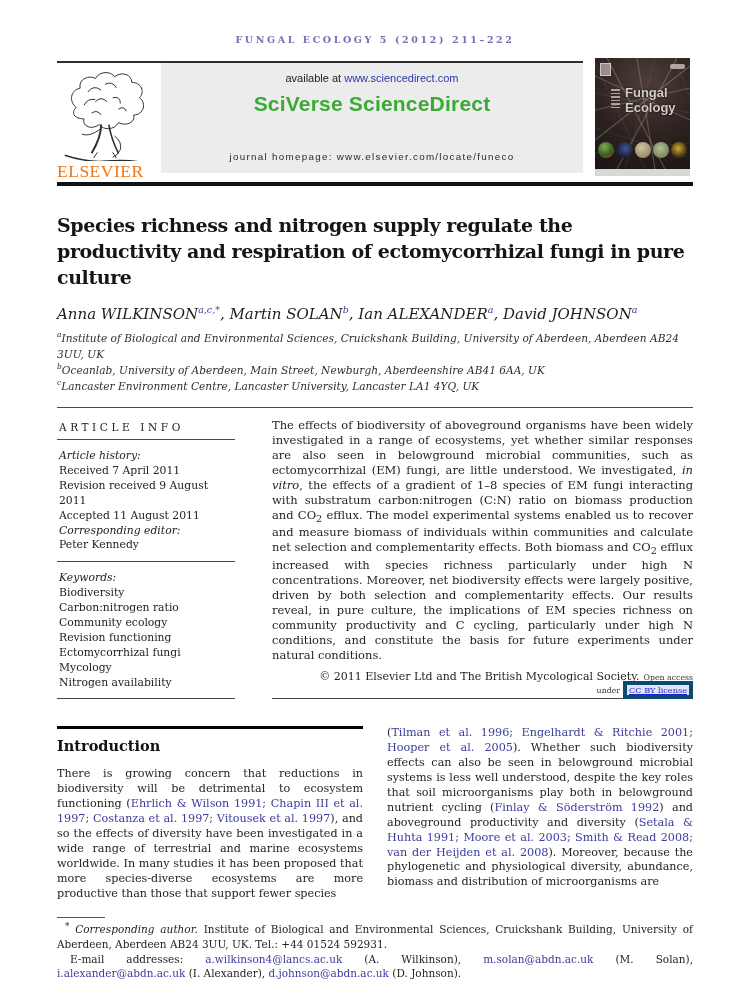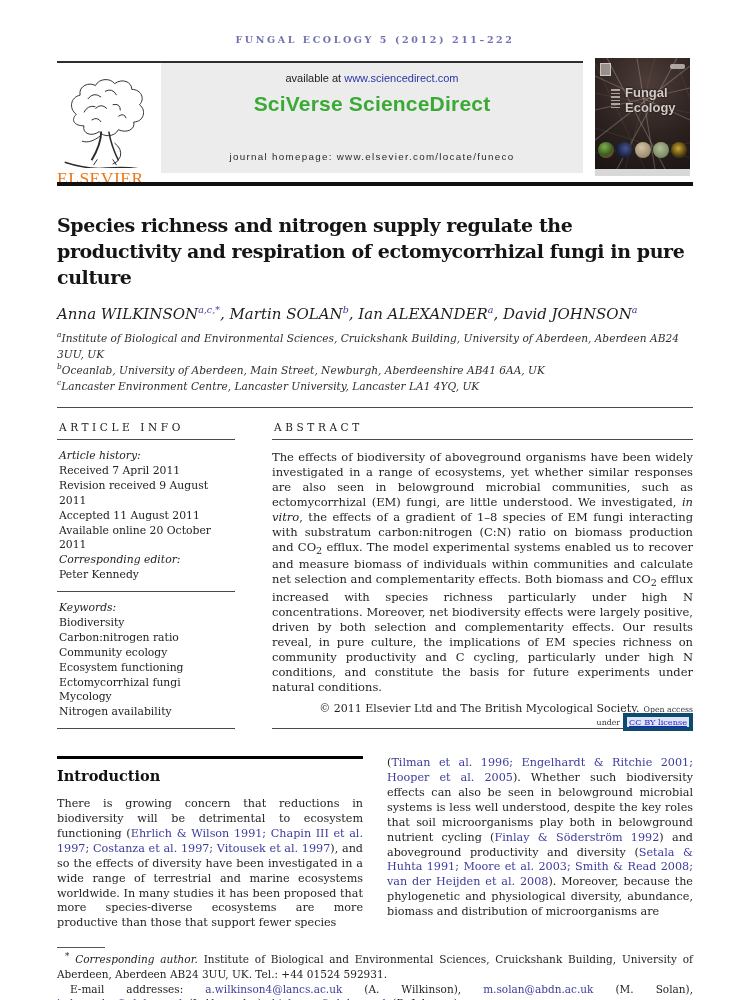--- a/index.html
+++ b/index.html
@@ -13,21 +13,21 @@
   .journal-ref{
     margin-top:34px;text-align:center;font-size:9.5px;letter-spacing:2.6px;
     color:#7070b2;font-weight:bold;
   }
 
   
   .header-wrap{position:relative;height:131px;margin-top:13px;}
   .top-rule{position:absolute;top:3px;left:0;width:526px;border-top:2px solid #2e2e2e;}
   .thick-rule{position:absolute;top:124px;left:0;width:636px;border-top:4px solid #101010;}
   .logo-area{
-    position:absolute;left:0;top:15px;width:104px;height:114px;
+    position:absolute;left:0;top:8px;width:104px;height:114px;
     display:flex;flex-direction:column;align-items:flex-start;justify-content:flex-end;
   }
   .tree-svg{display:block;margin-left:2px;}
   .elsevier-word{
     font-family:"Liberation Serif","DejaVu Serif",serif;
     font-size:17.5px;color:#ef7616;letter-spacing:0.5px;line-height:1;margin-top:2px;
   }
   .gray-box{
     position:absolute;left:104px;top:5px;width:422px;height:110px;background:#ececec;
     display:flex;flex-direction:column;align-items:center;
@@ -237,39 +237,37 @@
 
   <div class="info-abs">
 
     <div class="info-col">
       <div class="col-heading">ARTICLE INFO</div>
       <div class="info-block">
         <div class="it">Article history:</div>
         <div>Received 7 April 2011</div>
         <div>Revision received 9 August 2011</div>
         <div>Accepted 11 August 2011</div>
-        <div>Available online 20 October 2011</div>
         <div class="it">Corresponding editor:</div>
         <div>Peter Kennedy</div>
       </div>
       <div class="divider"></div>
       <div class="info-block">
         <div class="it">Keywords:</div>
         <div>Biodiversity</div>
         <div>Carbon:nitrogen ratio</div>
         <div>Community ecology</div>
-        <div>Ecosystem functioning</div>
+        <div>Revision functioning</div>
         <div>Ectomycorrhizal fungi</div>
         <div>Mycology</div>
         <div>Nitrogen availability</div>
       </div>
     </div>
 
     <div class="abs-col">
-      <div class="col-heading">ABSTRACT</div>
       <p class="abs-text"><span>The effects of biodiversity of aboveground organisms have been widely investigated in a range of ecosystems, yet whether similar responses are also seen in belowground microbial communities, such as ectomycorrhizal (EM) fungi, are little understood. We investigated, </span><span class="it">in vitro</span><span>, the effects of a gradient of 1–8 species of EM fungi interacting with substratum carbon:nitrogen (C:N) ratio on biomass production and CO</span><sub>2</sub><span> efflux. The model experimental systems enabled us to recover and measure biomass of individuals within communities and calculate net selection and complementarity effects. Both biomass and CO</span><sub>2</sub><span> efflux increased with species richness particularly under high N concentrations. Moreover, net biodiversity effects were largely positive, driven by both selection and complementarity effects. Our results reveal, in pure culture, the implications of EM species richness on community productivity and C cycling, particularly under high N conditions, and constitute the basis for future experiments under natural conditions.</span></p>
       <div class="copyright">
         <span>© 2011 Elsevier Ltd and The British Mycological Society.</span><span class="oa-small">Open access under</span><span class="cc-box">CC BY license</span>
       </div>
     </div>
   </div>
 
   <div class="intro">
     <div class="intro-col left">
       <div class="intro-heading">Introduction</div>

